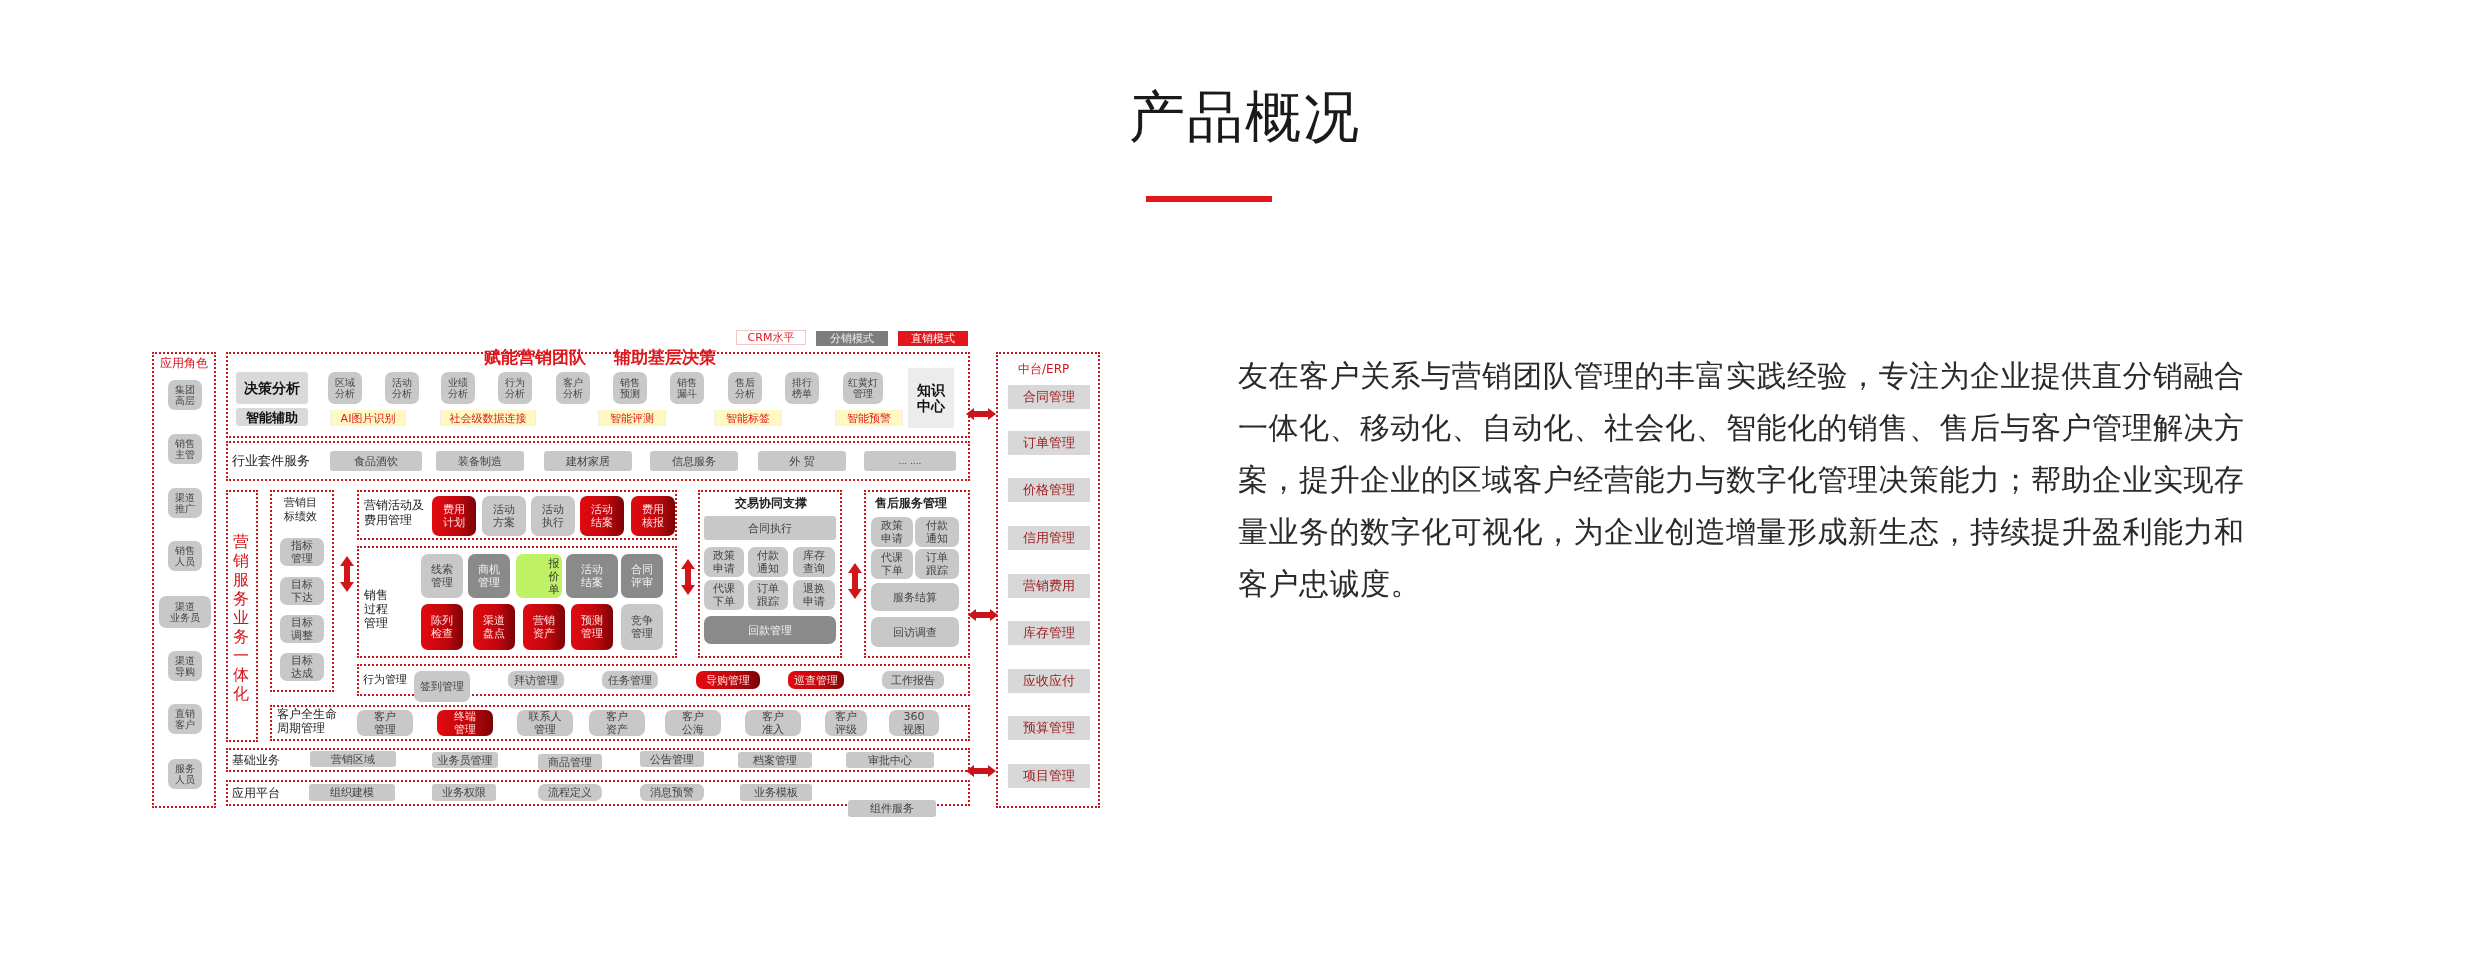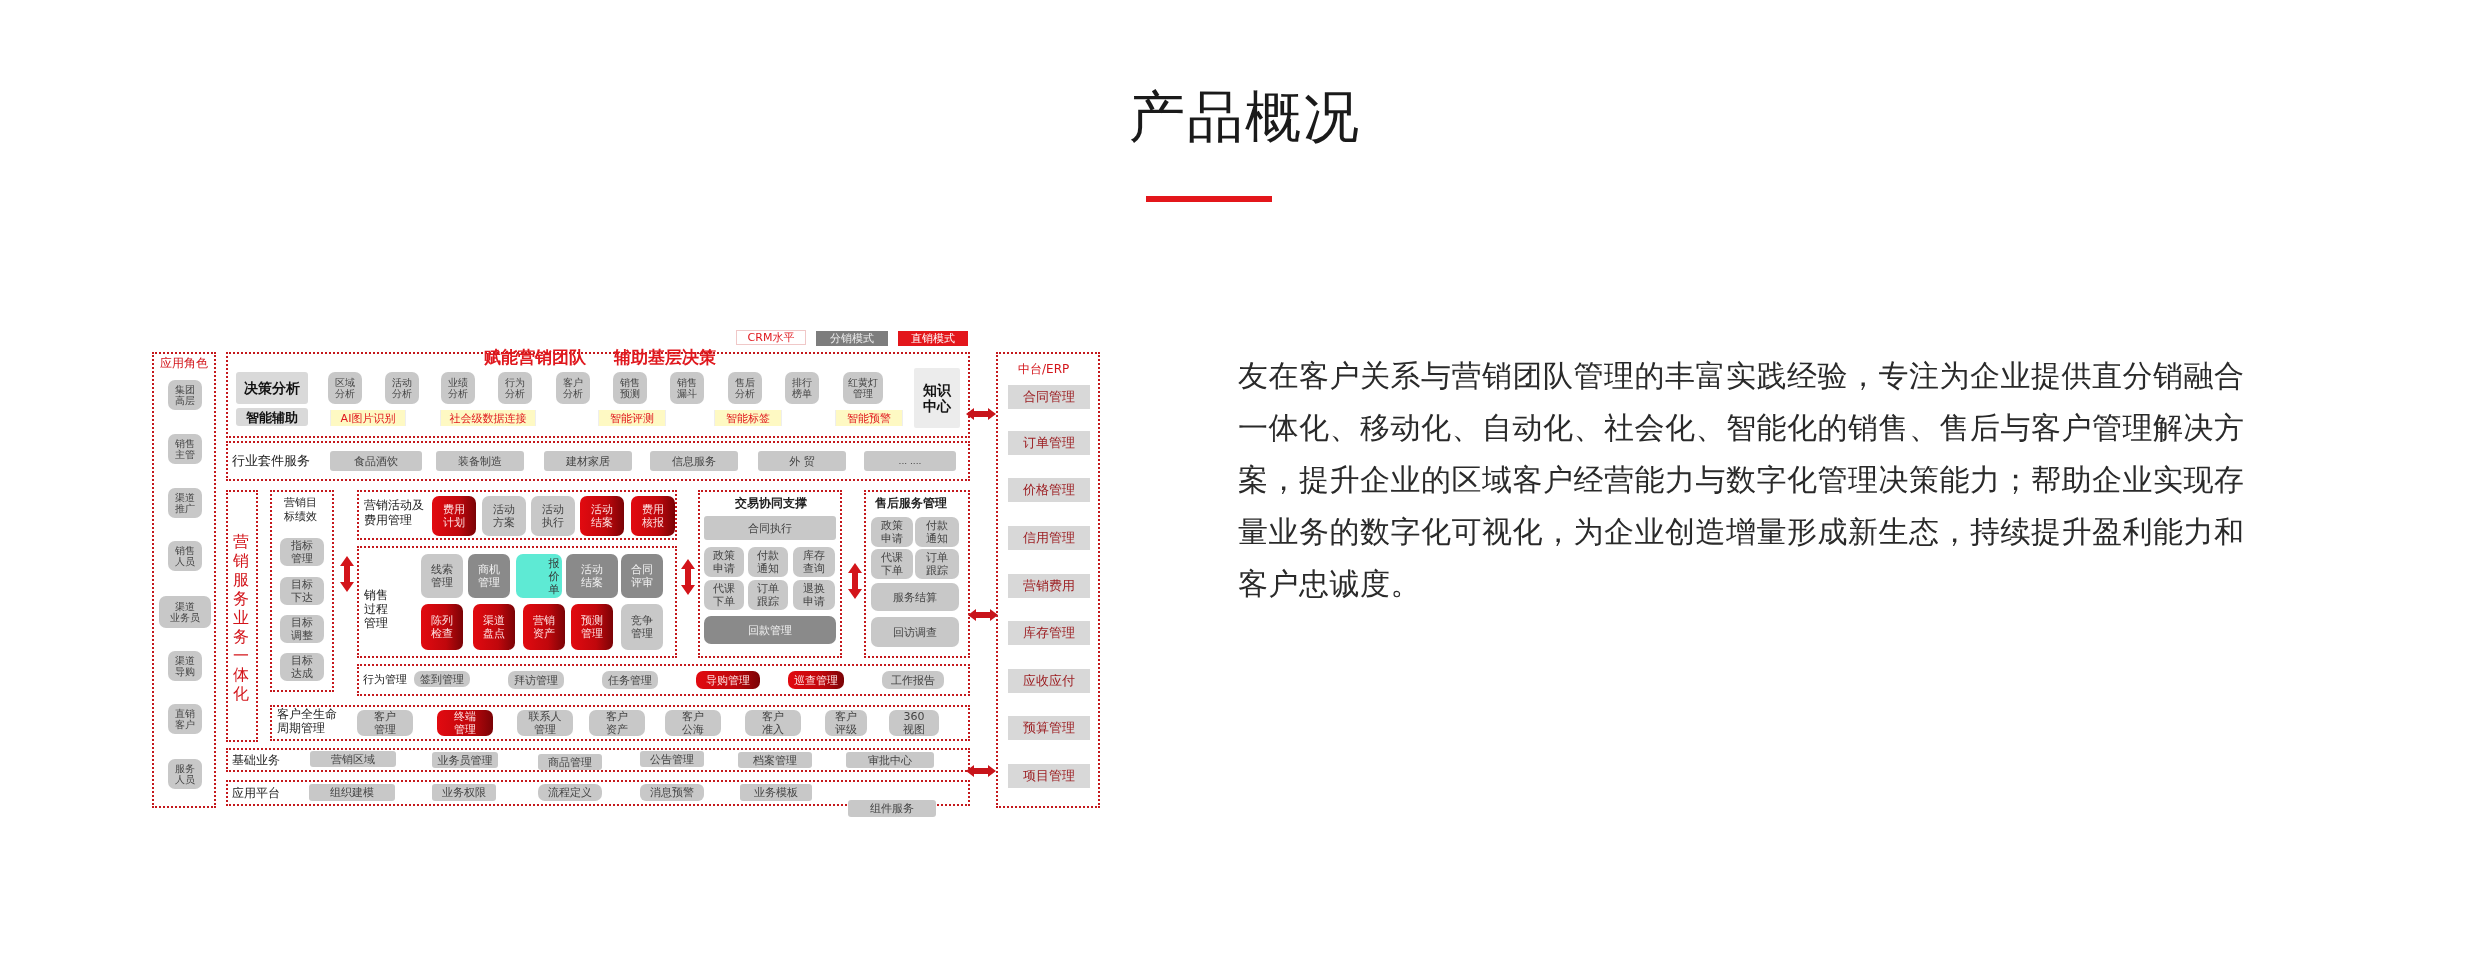--- a/index.html
+++ b/index.html
@@ -7,23 +7,23 @@
   body { position: relative; font-family: "DejaVu Sans", "Liberation Sans", sans-serif; color: #222; }
 
   .page-title { position: absolute; left: 0; width: 2490px; top: 80px; text-align: center; font-size: 56px; font-weight: 400; color: #1a1a1a; letter-spacing: 2px; }
   .title-underline { position: absolute; left: 1146px; top: 196px; width: 126px; height: 6px; background: #e3161b; }
 
   
   .diagram { position: absolute; left: 0; top: 0; width: 1110px; height: 966px; font-size: 11px; }
   .box { position: absolute; border: 2px dotted #c4181c; }
   .chip { position: absolute; background: #c8c8c8; color: #444; border-radius: 7px; display: flex; align-items: center; justify-content: center; text-align: center; font-size: 11px; line-height: 13px; white-space: pre-line; }
   .chip.dark { background: #8a8a8a; color: #f0f0f0; }
-  .chip.light { background: #5eead4; color: #333; padding-left: 30px; }
+  .chip.light { background: #bef264; color: #333; padding-left: 30px; }
   .chip.red { background: linear-gradient(90deg, #e20a10 0%, #c0070c 60%, #7a0306 100%); color: #fde0e0; }
-  .chip.sq { border-radius: 2px; margin-left: 6px; }
+  .chip.sq { border-radius: 2px; }
   .chip.flat { border-radius: 3px; }
   .tag { position: absolute; background: #fef9c3; color: #e0181e; display: flex; align-items: center; justify-content: center; font-size: 11px; border-left: 1px solid #eee; border-right: 1px solid #eee; }
   .lbl { position: absolute; color: #222; font-size: 13px; line-height: 16px; white-space: pre-line; }
   .lbl.red { color: #d3141a; }
   .hdr-red { position: absolute; color: #e0181e; font-size: 17px; font-weight: 600; }
   .erp-item { position: absolute; left: 1008px; width: 82px; height: 24px; background: #d8d8d8; color: #9b1b1f; display: flex; align-items: center; justify-content: center; font-size: 13px; }
   .legend { position: absolute; height: 15px; font-size: 11px; display: flex; align-items: center; justify-content: center; }
   .arrow-h { position: absolute; width: 30px; height: 12px; }
   .arrow-v { position: absolute; width: 14px; height: 36px; }
 
@@ -206,21 +206,21 @@
 通知</div>
   <div class="chip" style="left:871px;top:549px;width:42px;height:30px;">代课
 下单</div>
   <div class="chip" style="left:915px;top:549px;width:44px;height:30px;">订单
 跟踪</div>
   <div class="chip" style="left:871px;top:583px;width:88px;height:28px;">服务结算</div>
   <div class="chip" style="left:871px;top:617px;width:88px;height:30px;">回访调查</div>
 
   <div class="box" style="left:357px;top:664px;width:613px;height:32px;"></div>
   <div class="lbl" style="left:363px;top:672px;font-size:11px;">行为管理</div>
-  <div class="chip" style="left:414px;top:671px;width:56px;height:16px;">签到管理</div>
+  <div class="chip" style="left:414px;top:671px;width:56px;height:31px;">签到管理</div>
   <div class="chip" style="left:508px;top:671px;width:56px;height:18px;">拜访管理</div>
   <div class="chip" style="left:602px;top:671px;width:56px;height:18px;">任务管理</div>
   <div class="chip red" style="left:696px;top:671px;width:64px;height:18px;">导购管理</div>
   <div class="chip red" style="left:788px;top:671px;width:56px;height:18px;">巡查管理</div>
   <div class="chip" style="left:882px;top:671px;width:62px;height:18px;">工作报告</div>
 
   <div class="box" style="left:270px;top:705px;width:700px;height:36px;"></div>
   <div class="lbl" style="left:277px;top:707px;font-size:12px;line-height:14px;">客户全生命
 周期管理</div>
   <div class="chip" style="left:357px;top:710px;width:56px;height:26px;">客户

